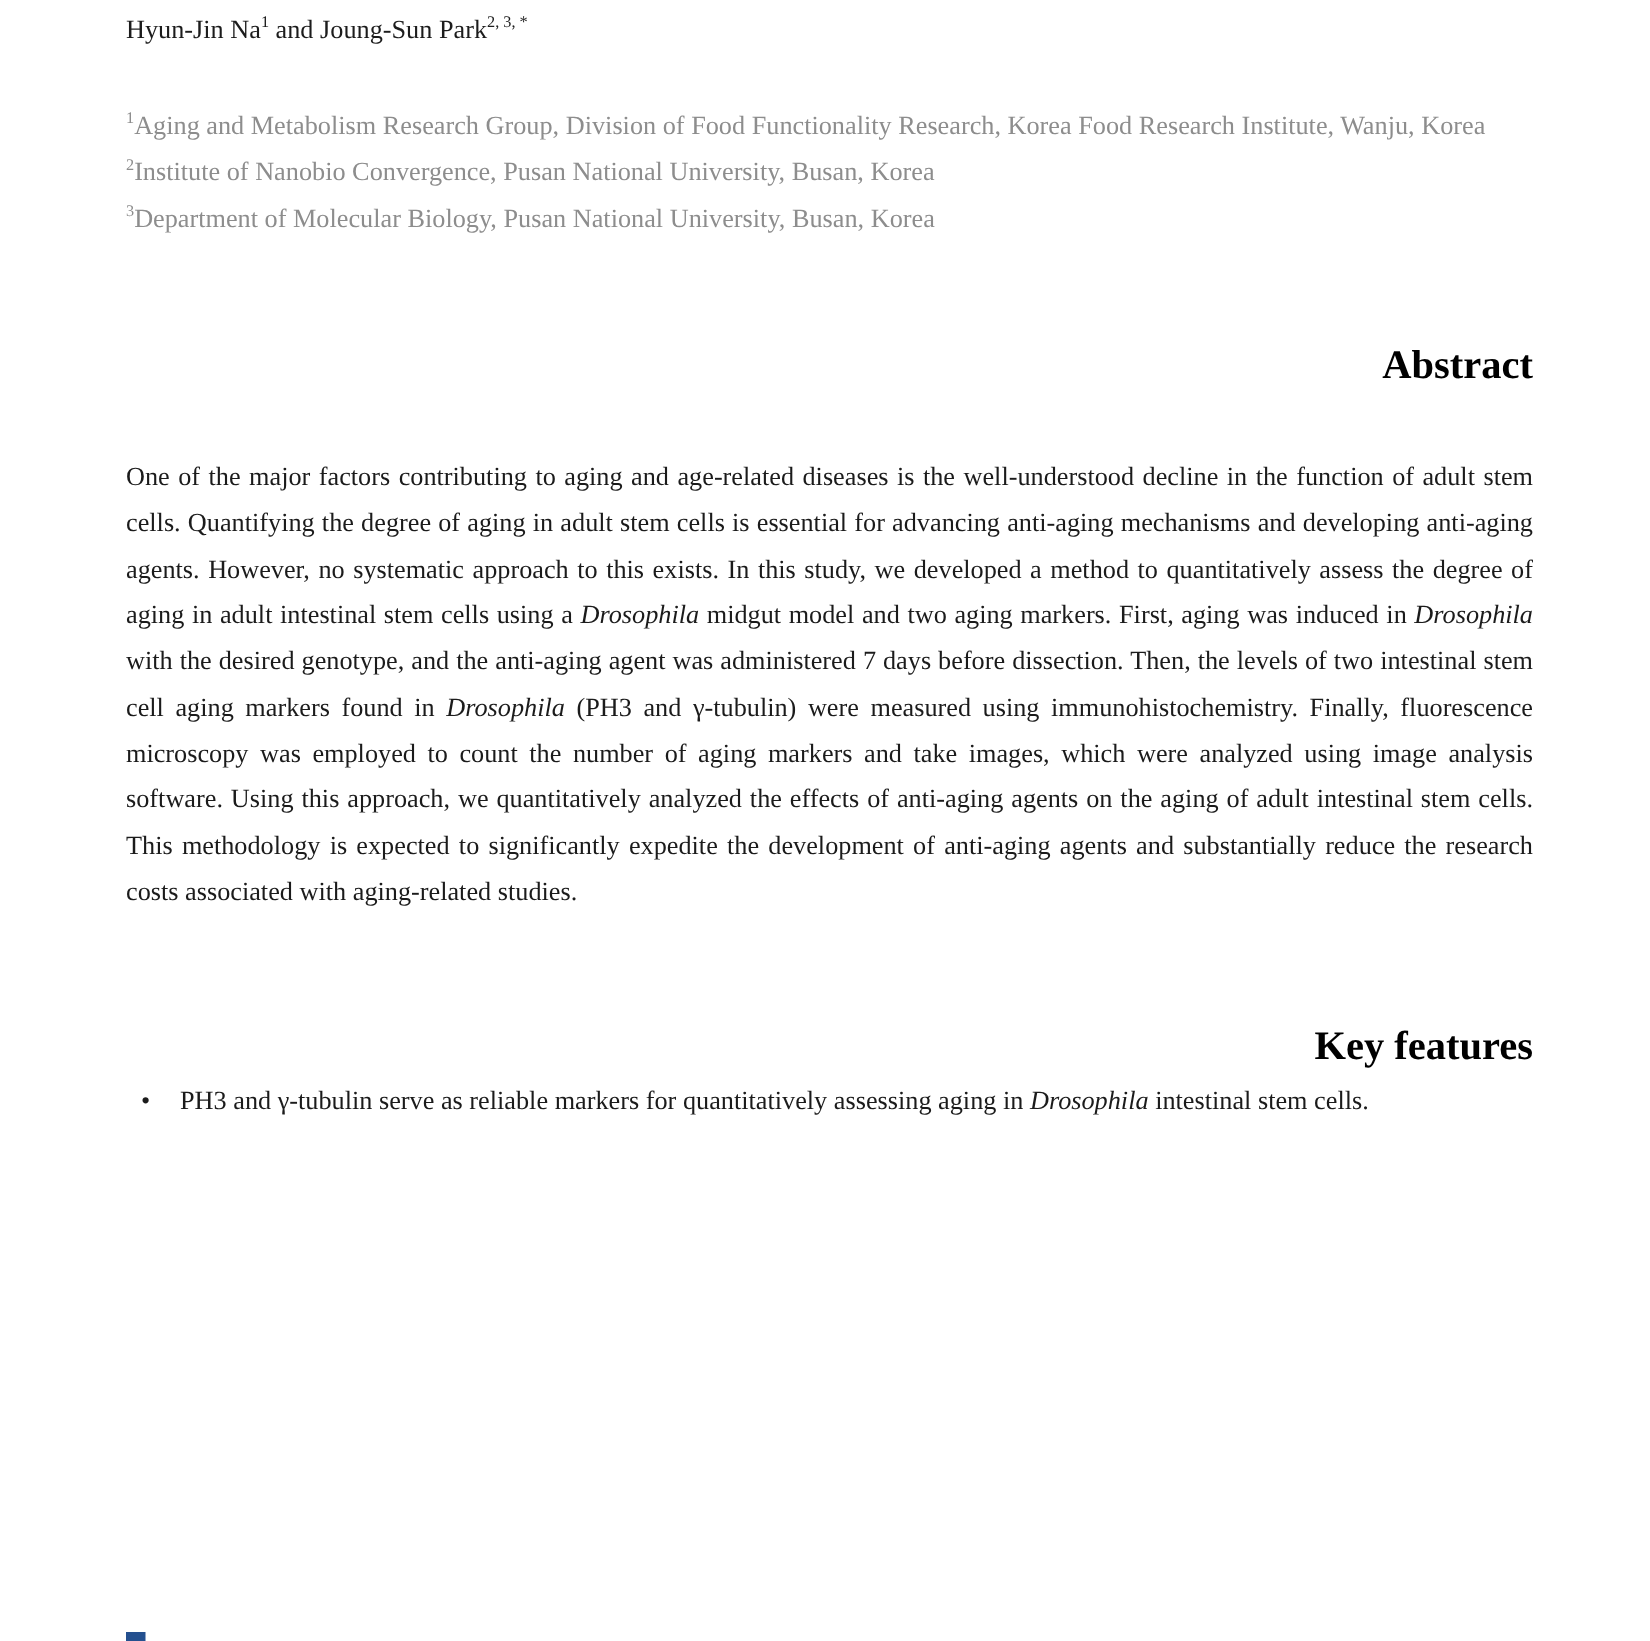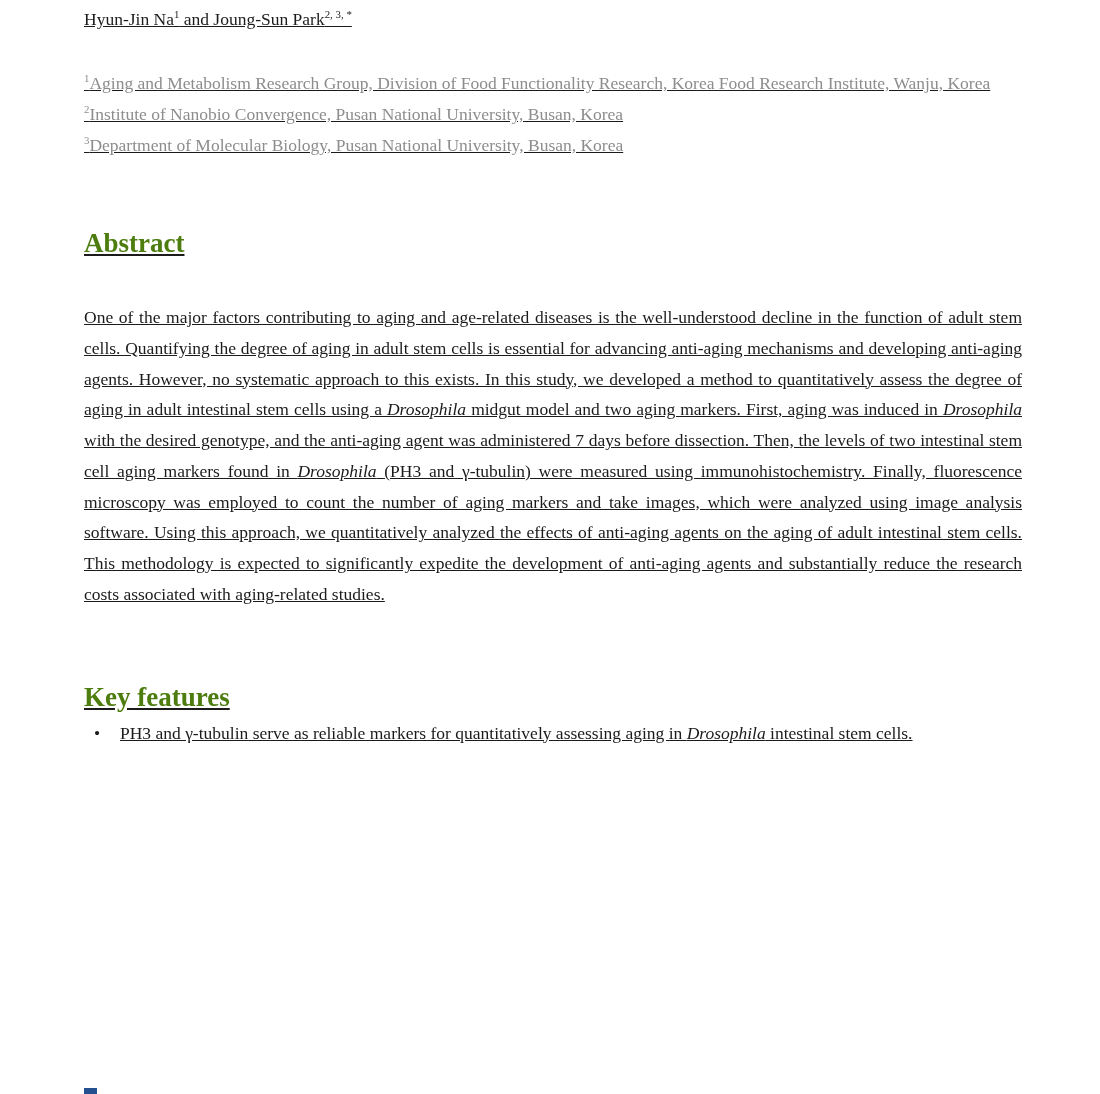--- a/index.html
+++ b/index.html
@@ -9,39 +9,40 @@
   }
   *{box-sizing:border-box;margin:0;padding:0;}
   html,body{background:#ffffff;}
   body{
     width:1100px;height:1094px;position:relative;overflow:hidden;
     font-family:"Liberation Serif","DejaVu Serif",serif;
     color:var(--text-color);
   }
   .page{
     position:absolute;top:0;left:0;width:1100px;height:1094px;
-    padding:0 78px 0 84px;background:#ffffff;text-decoration:underline;
+    padding:0 78px 0 84px;background:#ffffff;
   }
   .authors{
     margin-top:6px;font-size:17.5px;line-height:26px;color:#1c1c1c;
   }
   sup{font-size:0.62em;vertical-align:super;line-height:0;}
   .affiliations{margin-top:36px;}
   .aff-line{
     font-size:17.5px;line-height:31px;color:var(--aff-color);
   }
   .corr-line{
     font-size:17.5px;line-height:31px;color:var(--aff-color);
   }
   .email-link{
     color:var(--link-color);text-decoration:underline;cursor:pointer;
   }
   h1.section-heading{
-    font-size:27px;line-height:34px;font-weight:bold;color:#4d7c0f;
+    font-size:27px;line-height:34px;font-weight:bold;color:#000000;
     font-family:"Liberation Serif","DejaVu Serif",serif;
+    text-align:right;
   }
   #abstract-heading{margin-top:65px;}
   .body-text{
     margin-top:42px;font-size:17.5px;line-height:30.75px;
     text-align:justify;color:var(--text-color);
   }
   #key-features-heading{margin-top:70px;}
   ul.features{
     list-style:none;margin-top:4px;
   }

